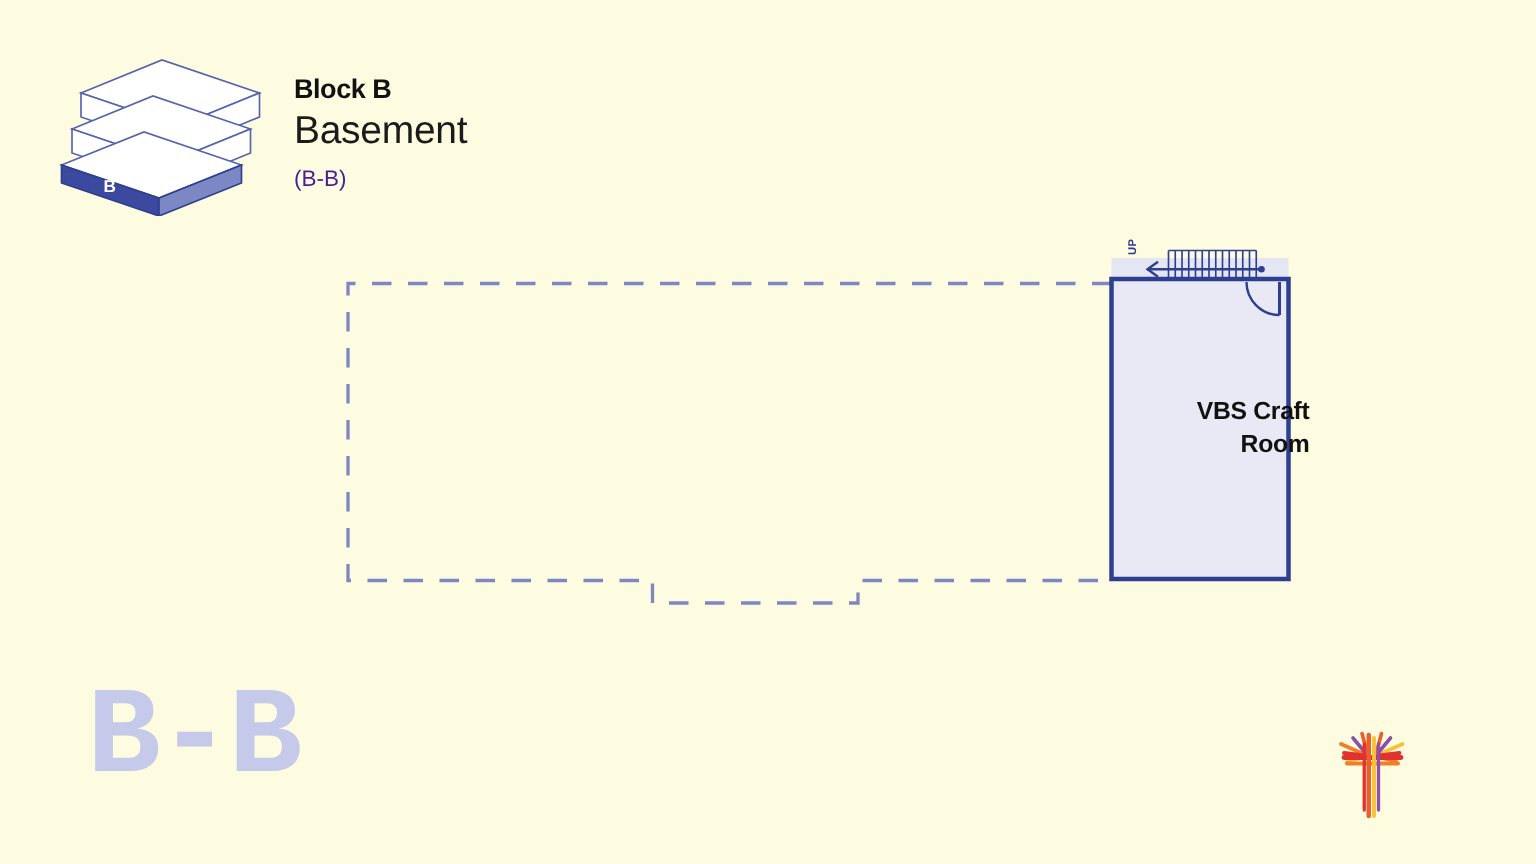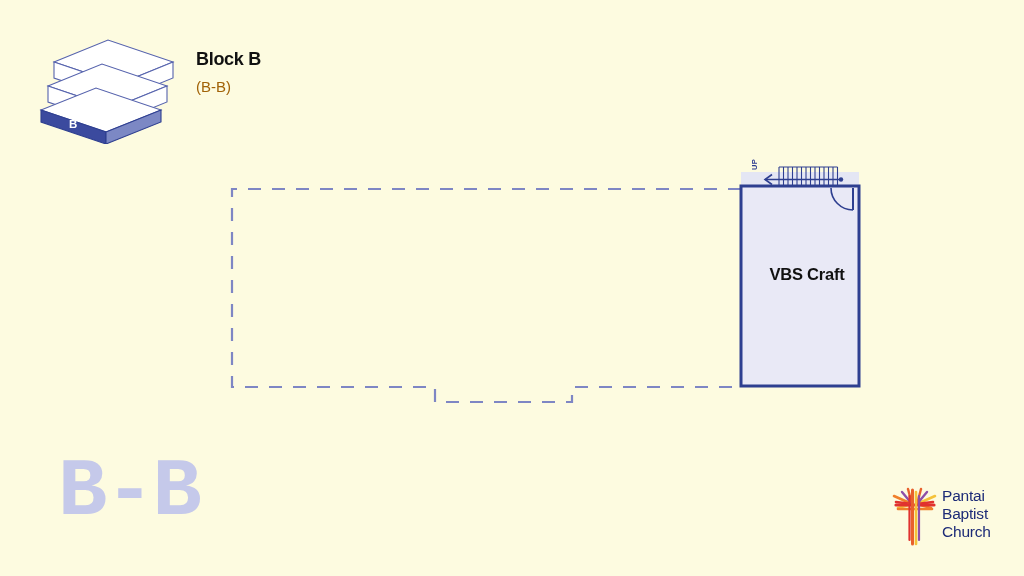--- a/index.html
+++ b/index.html
@@ -53,41 +53,41 @@
     font-size: 26px;
     font-weight: normal;
     color: #1b1b1b;
     letter-spacing: -0.2px;
     line-height: 1.2;
     margin-top: 2px;
   }
   .title-code {
     font-size: 15px;
     font-weight: normal;
-    color: #a16207;
+    color: #4c1d95;
     margin-top: 9px;
   }
 
   
   .floorplan {
     position: absolute;
     left: 0;
     top: 0;
     width: 1024px;
     height: 576px;
     pointer-events: none;
   }
   .floorplan svg { display: block; }
 
   .room-label {
     position: absolute;
     left: 741px;
     top: 263px;
     width: 132px;
-    text-align: center;
+    text-align: right;
     font-size: 16.5px;
     font-weight: bold;
     color: #111111;
     line-height: 1.35;
     letter-spacing: -0.2px;
   }
 
   .up-label {
     position: absolute;
     left: 750px;
@@ -167,20 +167,21 @@
           <polygon points="5,76 60,54 125,76 70,98" fill="#ffffff" stroke="#5663ad" stroke-width="1.1"></polygon>
           <polygon points="5,76 70,98 70,110 5,88" fill="#3b4a9e" stroke="#2e3f90" stroke-width="1.1"></polygon>
           <polygon points="70,98 125,76 125,88 70,110" fill="#7c88c4" stroke="#2e3f90" stroke-width="1.1"></polygon>
           <text x="33" y="94" font-family="Liberation Sans, sans-serif" font-size="11.5" font-weight="bold" fill="#ffffff">B</text>
         </g>
       </svg>
     </div>
 
     <div class="title-group">
       <div class="title-main">Block B</div>
+      <div class="title-sub">Basement</div>
       <div class="title-code">(B-B)</div>
     </div>
   </div>
 
   <div class="floorplan">
     <svg width="1024" height="576" viewBox="0 0 1024 576" xmlns="http://www.w3.org/2000/svg">
 
       <g>
         <path d="M 741 189 L 232 189 L 232 387 L 435 387 L 435 402 L 572 402 L 572 387 L 741 387" fill="none" stroke="#7e86c4" stroke-width="2.2" stroke-dasharray="13 11" stroke-linecap="butt"></path>
       </g>
@@ -221,20 +222,21 @@
         <line x1="853" y1="188" x2="853" y2="210" stroke="#2e3f90" stroke-width="2"></line>
       </g>
 
     </svg>
   </div>
 
   <div class="up-label">UP</div>
 
   <div class="room-label">
     <div>VBS Craft</div>
+    <div>Room</div>
   </div>
 
   <div class="watermark">B-B</div>
 
   <div class="logo">
     <div class="logo-mark">
       <svg width="58" height="60" viewBox="0 0 58 60" xmlns="http://www.w3.org/2000/svg">
         <g stroke-linecap="round" fill="none">
 
           <line x1="26" y1="18" x2="8" y2="10" stroke="#f07f2a" stroke-width="2.6"></line>
@@ -252,20 +254,15 @@
           <line x1="10" y1="19" x2="48" y2="19" stroke="#e0322f" stroke-width="3.2"></line>
           <line x1="12" y1="23" x2="46" y2="23" stroke="#f07f2a" stroke-width="2.6"></line>
 
           <line x1="26.5" y1="4" x2="26.5" y2="58" stroke="#e8602c" stroke-width="3"></line>
           <line x1="30" y1="6" x2="30" y2="58" stroke="#f5c23a" stroke-width="2.6"></line>
           <line x1="33" y1="10" x2="33" y2="54" stroke="#8e4fa8" stroke-width="2.2"></line>
           <line x1="23.5" y1="10" x2="23.5" y2="54" stroke="#e0322f" stroke-width="2.2"></line>
         </g>
       </svg>
     </div>
-    <div class="logo-text">
-      <div>Pantai</div>
-      <div>Baptist</div>
-      <div>Church</div>
-    </div>
   </div>
 
 </div>
 
 </body></html>

